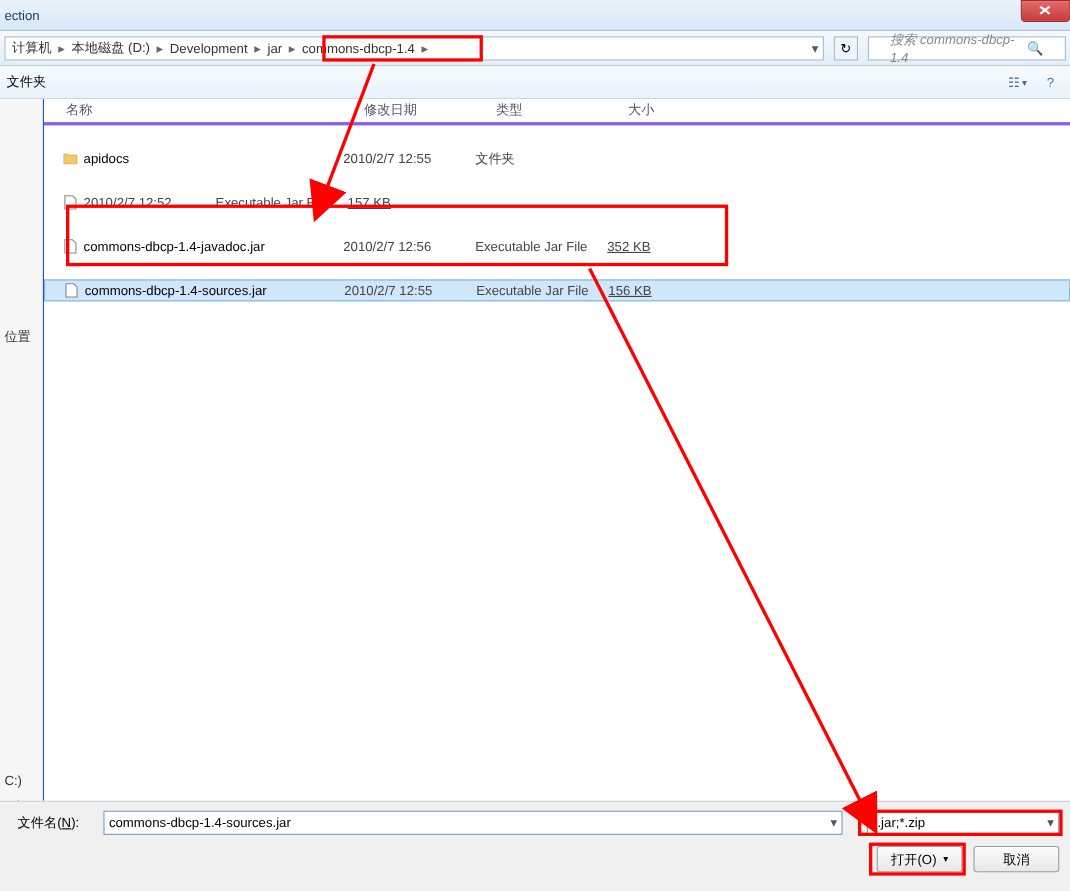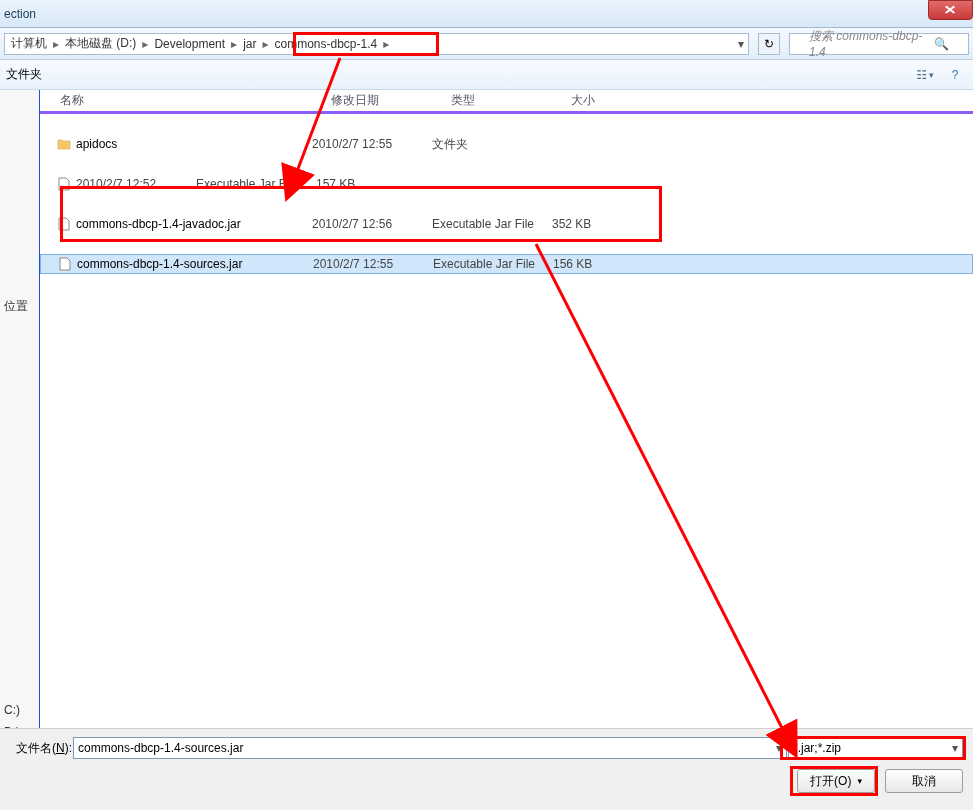--- a/index.html
+++ b/index.html
@@ -34,27 +34,27 @@
   .c-date { width:120px;margin-left:27px; }
   .c-type { width:120px; }
   .c-size { width:80px; }
   .list-rows { position:relative; }
   .row { display:flex; height:20px; align-items:center;margin-top:20px; }
   .row.selected { background:#cfe6fb; border:1px solid #7fb3e2; }
   .row .ic { width:16px; height:16px; margin:0 4px 0 16px; display:inline-flex; align-items:center; justify-content:center; }
   .row .cell-name { width:236px; white-space:nowrap; overflow:hidden; text-overflow:ellipsis; }
   .row .cell-date { width:120px; color:#444; }
   .row .cell-type { width:120px; color:#444; }
-  .row .cell-size { width:80px; color:#444; }
+  .row .cell-size { width:80px; color:#444;text-decoration:underline; }
 
   .folder-ic svg { fill:#f5c96b; stroke:#caa041; stroke-width:.5; }
   .file-ic svg { fill:#fff; stroke:#888; stroke-width:1; }
 
   .bottombar { position:absolute; bottom:0; left:0; right:0; height:82px; background:#f0f0f0; border-top:1px solid #d0d0d0; padding:8px 10px 8px 16px; }
-  .fn-row { display:flex; align-items:center; gap:1px; }
+  .fn-row { display:flex; align-items:center; gap:22px; }
   .fn-label { white-space:nowrap; }
   .fn-label u { text-decoration:underline; }
   .fn-input { flex:1; height:22px; border:1px solid #7a9ab8; background:#fff; padding:0 4px; display:flex; align-items:center; }
   .fn-input .dd { margin-left:auto; color:#555; }
   .type-combo { width:175px; height:22px; border:1px solid #7a9ab8; background:#fff; padding:4px 4px; display:flex; align-items:center; }
   .type-combo .dd { margin-left:auto; color:#555; }
   .btn-row { display:flex; justify-content:flex-end; gap:10px; margin-top:10px;text-align:center; }
   .win-btn { min-width:78px; height:24px; background:linear-gradient(#fdfdfd,#e7e7e7); border:1px solid #9c9c9c; border-radius:3px; display:flex; align-items:center; justify-content:center; padding:0 10px; }
 
   .annot { position:absolute; border:3px solid #ff0000; pointer-events:none; }

